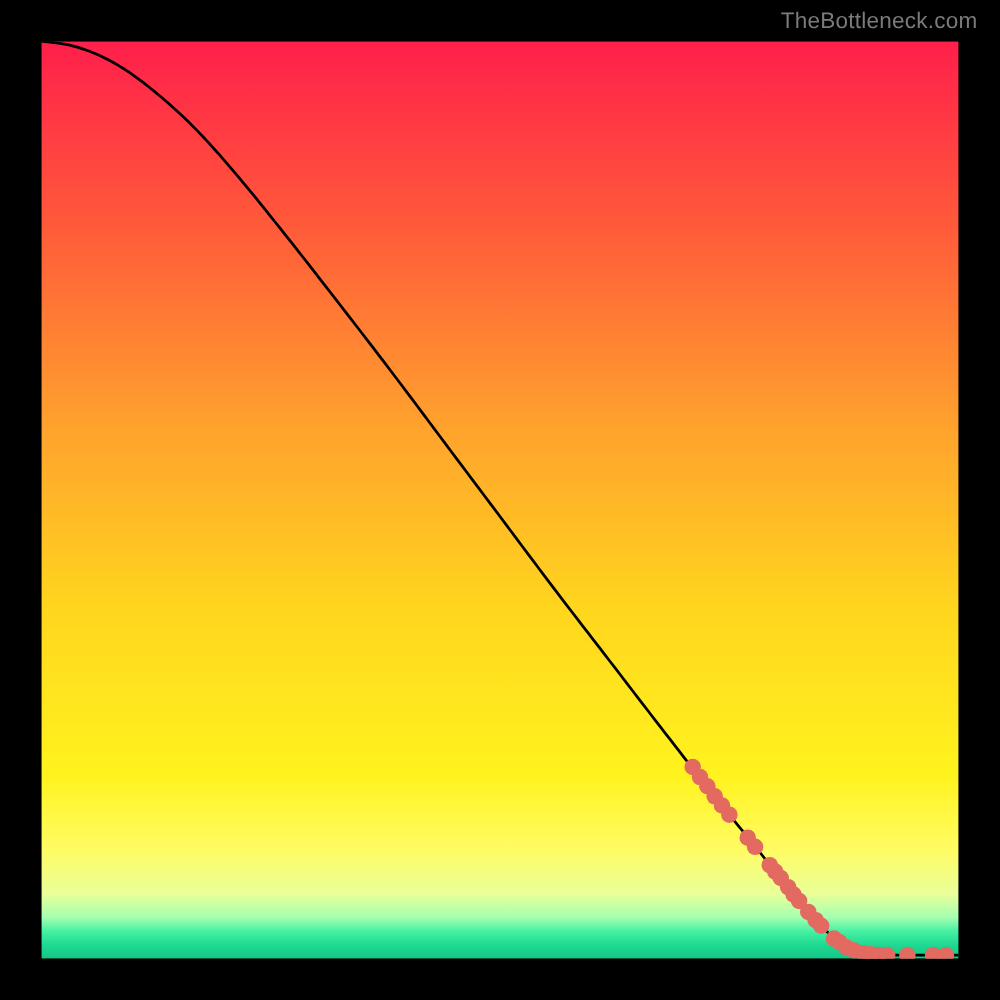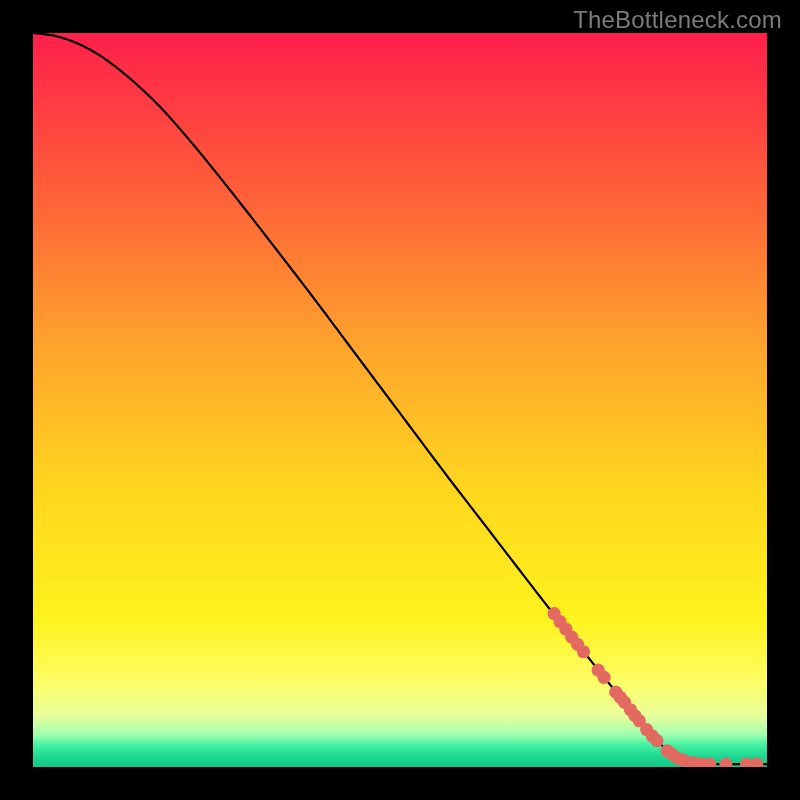--- a/index.html
+++ b/index.html
@@ -40,21 +40,21 @@
     top: 0;
     width: 734px;
     height: 734px;
     overflow: visible;
   }
   .watermark {
     position: absolute;
     top: 6px;
     right: 18px;
     color: #7b7b7b;
-    font-size: 24px;
+    font-size: 18px;
     font-weight: 500;
     letter-spacing: 0.2px;
   }
   .dot {
     fill: #e26a60;
   }
 </style>
 </head>
 <body>
 

